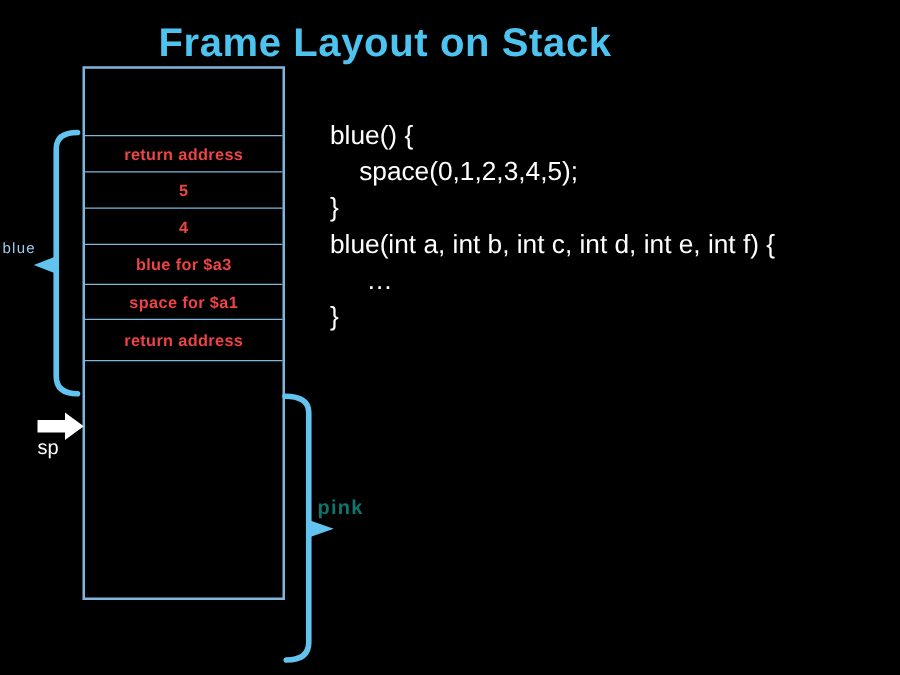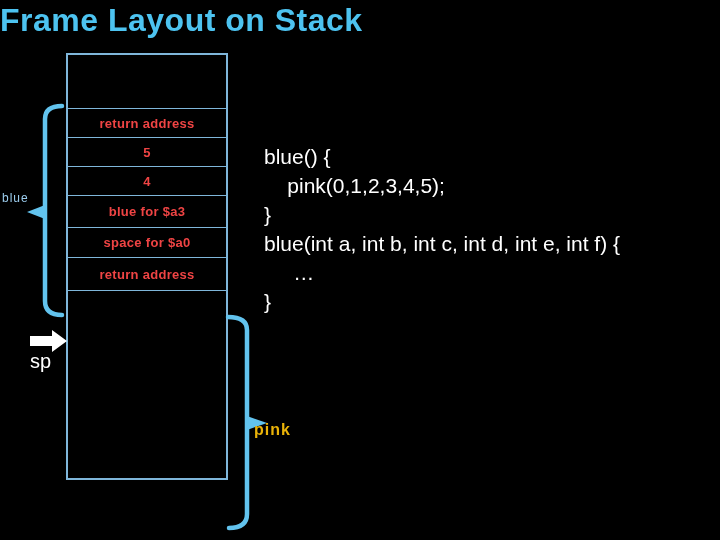--- a/index.html
+++ b/index.html
@@ -1,22 +1,22 @@
 <!DOCTYPE html>
 <html><head>
 <meta charset="utf-8">
 <style>
   html,body{margin:0;padding:0;background:#000;}
   .slide{
     position:relative;width:720px;height:540px;background:#000;overflow:hidden;
     font-family:"Liberation Sans",sans-serif;
   }
   .title{
-    position:absolute;top:2px;left:0;width:616px;margin:0;
-    text-align:left;font-size:32px;font-weight:bold;color:#4dc3f0;
+    position:absolute;top:16px;left:0;width:616px;margin:0;
+    text-align:center;font-size:32px;font-weight:bold;color:#4dc3f0;
     letter-spacing:0.5px;
   }
   .stack-table{
     position:absolute;left:66px;top:53px;width:162px;height:427px;
     box-sizing:border-box;border:2px solid #7fb6da;
     display:flex;flex-direction:column;
   }
   .stack-row{
     box-sizing:border-box;border-bottom:1px solid #7fb6da;
     display:flex;align-items:center;justify-content:center;
@@ -26,28 +26,28 @@
   .r0{height:54px;} .r1{height:29px;} .r2{height:29px;} .r3{height:29px;}
   .r4{height:32px;} .r5{height:29px;} .r6{height:28px;} .r7{height:30px;}
   .r8{height:33px;}
   .overlay{position:absolute;left:0;top:0;width:720px;height:540px;pointer-events:none;}
   .label-blue{
     position:absolute;left:2px;top:191px;font-size:12px;color:#9ccdee;
     letter-spacing:1px;
   }
   .label-pink{
     position:absolute;left:254px;top:398px;font-size:16px;font-weight:bold;
-    color:#eab308;letter-spacing:1px;margin-top:23px;
+    color:#0f766e;letter-spacing:1px;
   }
   .label-sp{
-    position:absolute;left:30px;top:350px;font-size:20px;color:#ffffff;
+    position:absolute;left:30px;top:350px;font-size:16px;color:#ffffff;
   }
   .code{
     position:absolute;left:264px;top:94px;color:#ffffff;
-    font-size:21px;line-height:29px;margin-top:48px;
+    font-size:21px;line-height:29px;
   }
   .code div{white-space:pre;}
 </style>
 </head>
 <body>
 
 <div class="slide">
 
   <h1 class="title">Frame Layout on Stack</h1>
 
@@ -60,22 +60,22 @@
       </div>
     <div class="stack-row r2">
         <span>5</span>
       </div>
     <div class="stack-row r3">
         <span>4</span>
       </div>
     <div class="stack-row r4">
         <span>blue for $a3</span>
       </div>
-    <div class="stack-row r7">
-        <span>space for $a0</span>
+    <div class="stack-row r6">
+        <span>space for $a1</span>
       </div>
     <div class="stack-row r8">
         <span>return address</span>
       </div>
     <div class="stack-row r9">
         <span></span>
       </div>
   </div>
 
   <svg class="overlay" viewBox="0 0 720 540">
@@ -92,20 +92,20 @@
 
     <polygon points="30,336 52,336 52,330 67,341 52,352 52,346 30,346" fill="#ffffff"></polygon>
   </svg>
 
   <span class="label-blue">blue</span>
   <span class="label-pink">pink</span>
   <span class="label-sp">sp</span>
 
   <div class="code">
     <div>blue() {</div>
-    <div>    pink(0,1,2,3,4,5);</div>
+    <div>    space(0,1,2,3,4,5);</div>
     <div>}</div>
     <div>blue(int a, int b, int c, int d, int e, int f) {</div>
     <div>     …</div>
     <div>}</div>
   </div>
 
 </div>
 
 </body></html>

